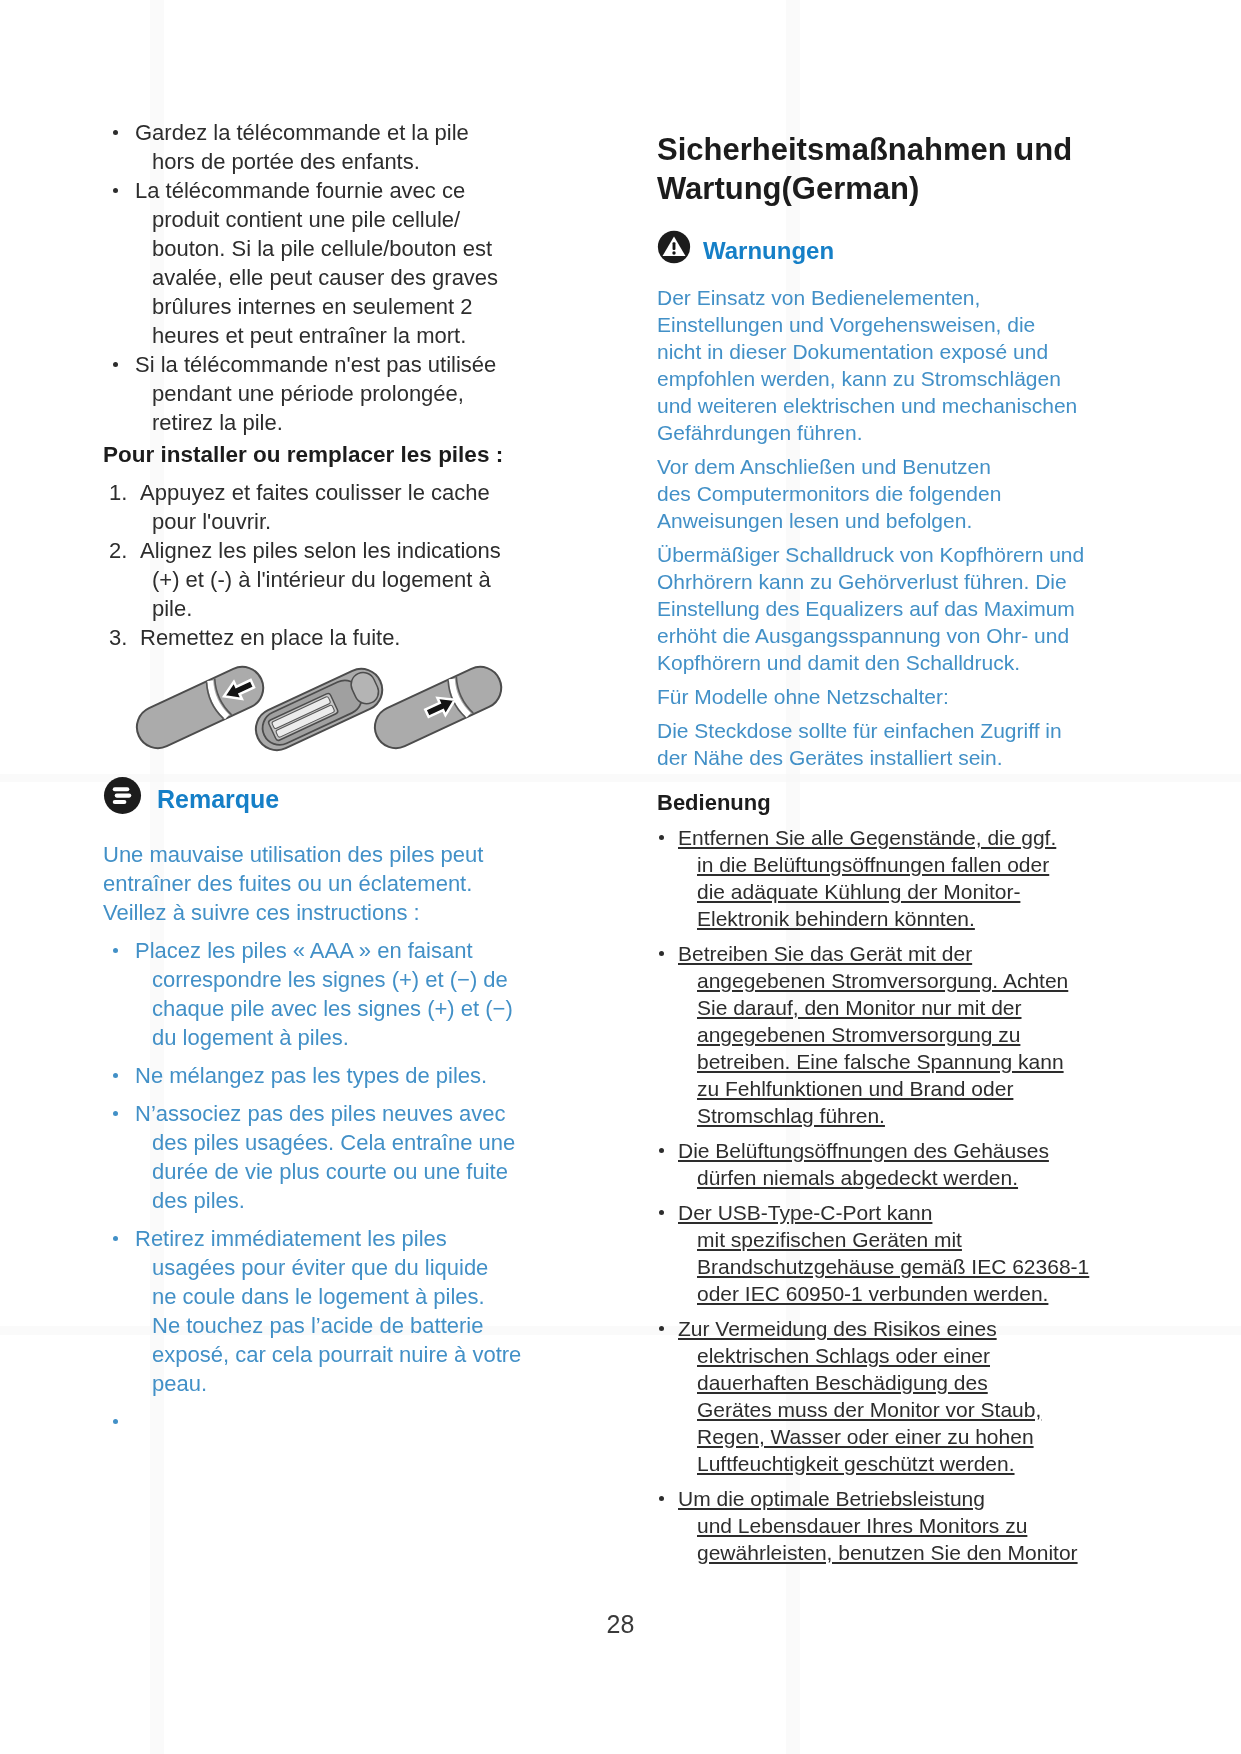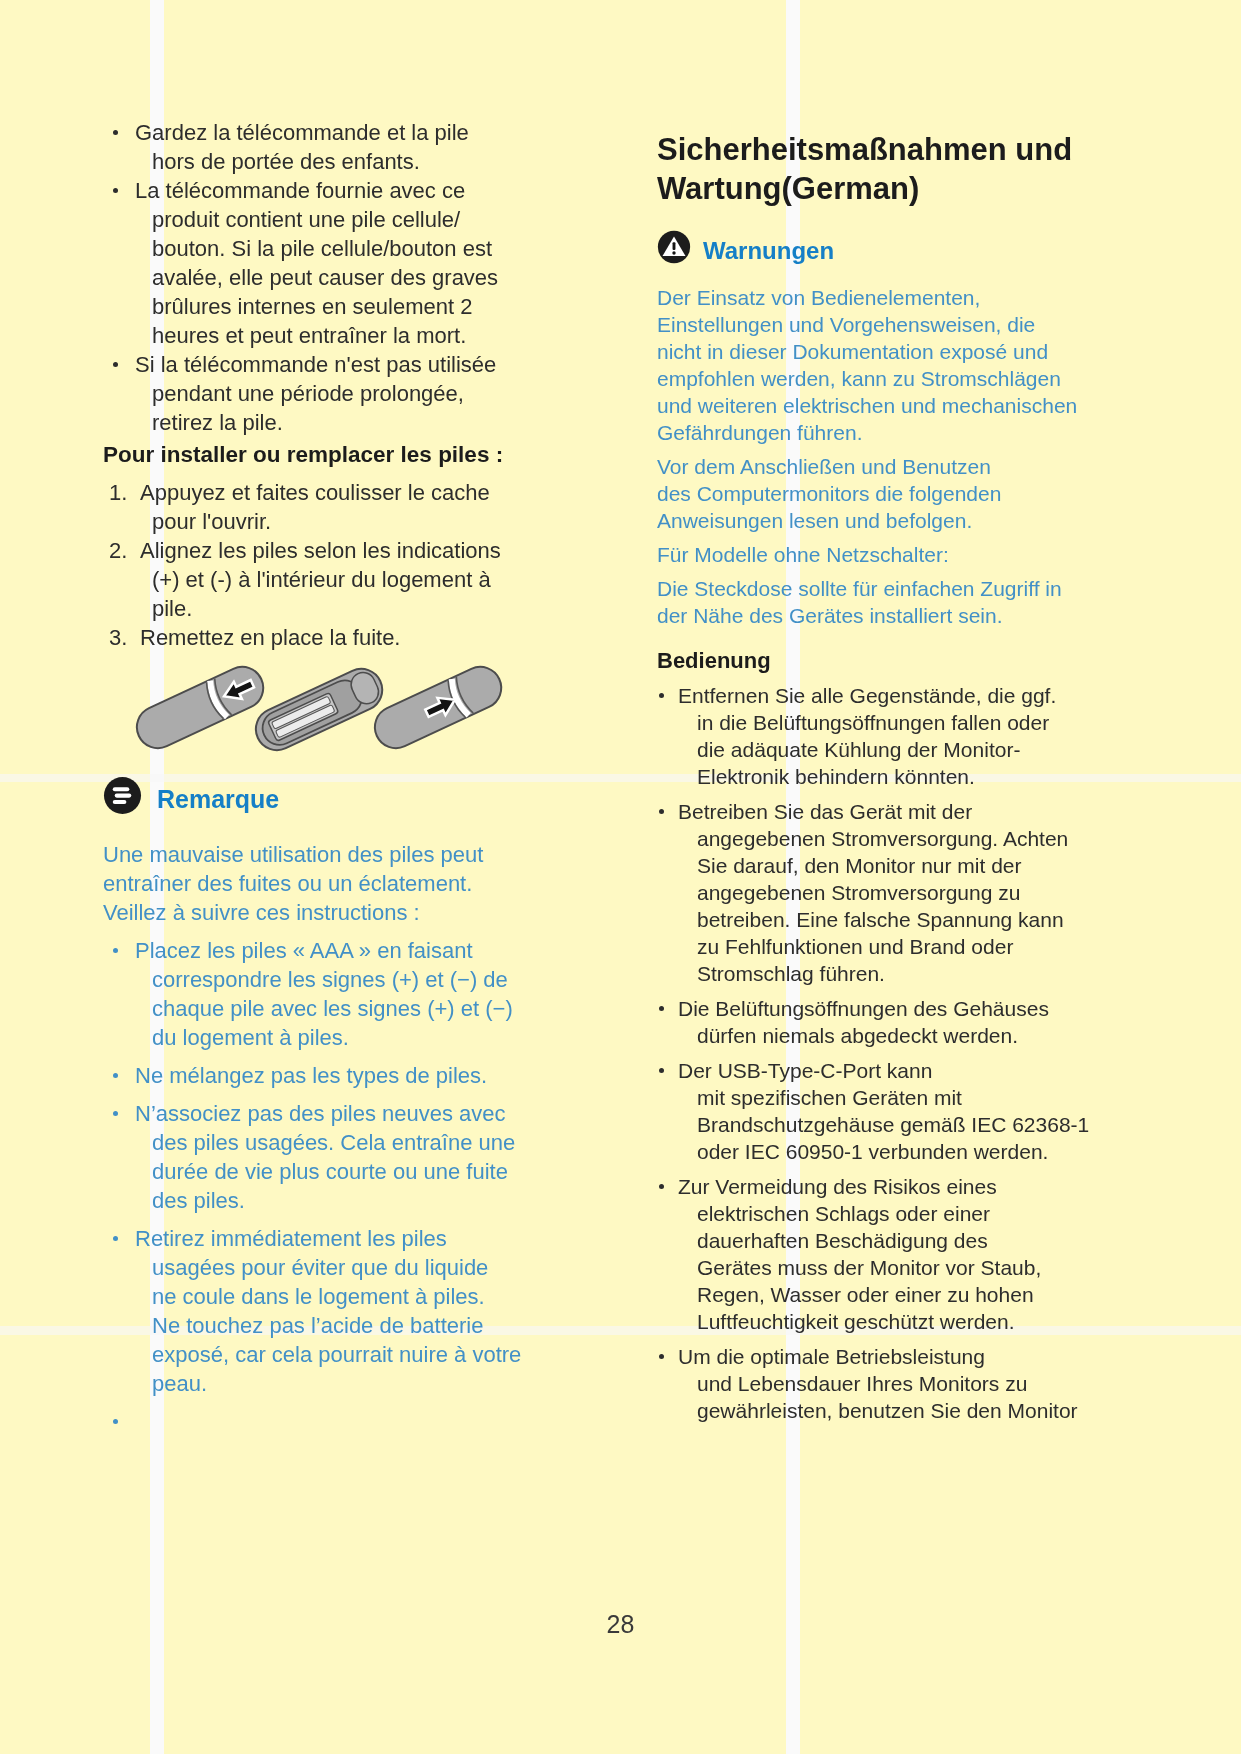--- a/index.html
+++ b/index.html
@@ -1,19 +1,19 @@
 <!DOCTYPE html>
 <html><head>
 <meta charset="utf-8">
 <style>
   html,body{margin:0;padding:0;background:#e9e9e9;}
   .page{
     position:relative;
     width:1241px;height:1754px;
-    background:#fef9c3;
+    background:#ffffff;
     font-family:"Liberation Sans", sans-serif;
     color:#2d2d2d;
     overflow:hidden;
     margin:0 auto;
   }
   
   .vband{position:absolute;top:0;height:100%;width:14px;background:#fafafa;}
   .hband{position:absolute;left:0;width:100%;background:#f7f7f7;opacity:.65;}
 
   .col{position:absolute;}
@@ -42,21 +42,21 @@
   .intro{margin-top:18px;}
 
   
   .right h1{font-size:31px;line-height:39px;margin:0 0 22px;font-weight:bold;color:#1c1c1c;}
   .warn-row{display:flex;align-items:center;gap:12px;margin-bottom:14px;}
   .warn-label{color:#157fc7;font-weight:bold;font-size:24px;}
   .right .p{margin:0 0 7px;}
   .right h2{font-size:22px;margin:18px 0 4px;color:#1c1c1c;}
   .g-b{position:relative;padding-left:40px;margin-top:8px;}
   .g-b .dot{left:2px;top:11px;}
-  .g-b .txt{text-indent:-19px;}
+  .g-b .txt{text-indent:-19px;text-decoration:underline;}
 
   .footer{position:absolute;top:1610px;left:0;width:100%;text-align:center;font-size:25px;color:#3a3a3a;}
 </style>
 </head>
 <body>
 
 <div class="page">
 
   <div class="vband" style="left:150px;"></div>
   <div class="vband" style="left:786px;"></div>
@@ -201,20 +201,25 @@
 
     <div class="blue ml p">Der Einsatz von Bedienelementen,
 Einstellungen und Vorgehensweisen, die
 nicht in dieser Dokumentation exposé und
 empfohlen werden, kann zu Stromschlägen
 und weiteren elektrischen und mechanischen
 Gefährdungen führen.</div>
     <div class="blue ml p">Vor dem Anschließen und Benutzen
 des Computermonitors die folgenden
 Anweisungen lesen und befolgen.</div>
+    <div class="blue ml p">Übermäßiger Schalldruck von Kopfhörern und
+Ohrhörern kann zu Gehörverlust führen. Die
+Einstellung des Equalizers auf das Maximum
+erhöht die Ausgangsspannung von Ohr- und
+Kopfhörern und damit den Schalldruck.</div>
     <div class="blue ml p">Für Modelle ohne Netzschalter:</div>
     <div class="blue ml p">Die Steckdose sollte für einfachen Zugriff in
 der Nähe des Gerätes installiert sein.</div>
 
     <h2>Bedienung</h2>
 
     <div class="g-b">
       <span class="dot"></span>
       <div class="txt ml">Entfernen Sie alle Gegenstände, die ggf.
 in die Belüftungsöffnungen fallen oder

